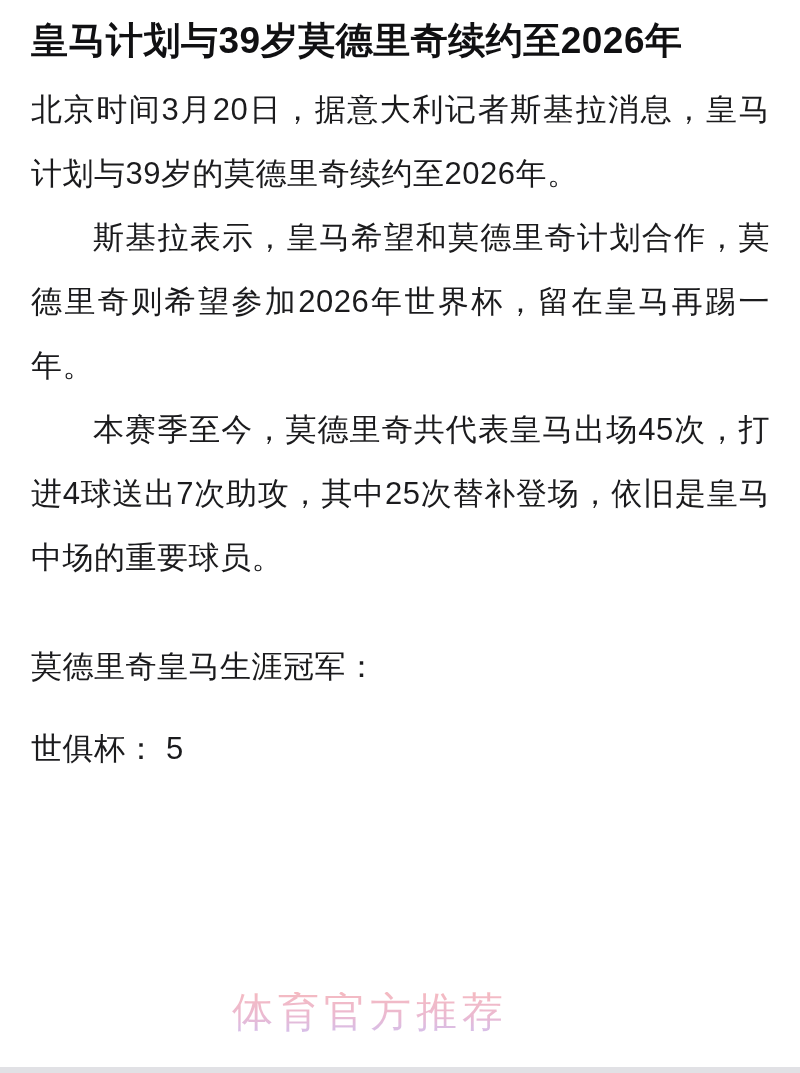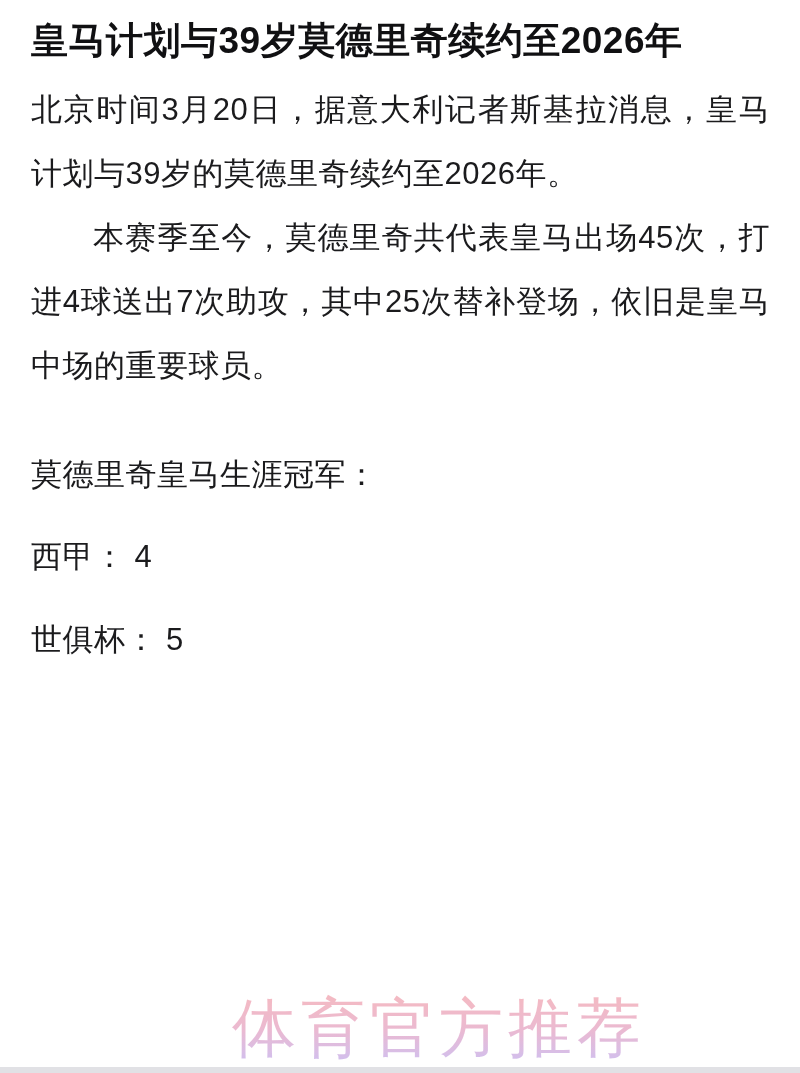--- a/index.html
+++ b/index.html
@@ -45,22 +45,22 @@
     line-height: 52px;
     letter-spacing: 0.5px;
     color: #1b1b1d;
   }
   .trophy-sep { margin-right: 9px; }
   .trophy-count { }
   .watermark {
     position: absolute;
     left: 232px;
     top: 992px;
-    font-family: Liberation Sans, sans-serif;
-    font-size: 64px;
+    font-family: Liberation Mono, monospace;
+    font-size: 41px;
     line-height: 1.15;
     letter-spacing: 5px;
     background: linear-gradient(180deg, #f3a9b2 0%, #e7a9c6 50%, #c2b1ef 100%);
     -webkit-background-clip: text;
     background-clip: text;
     color: transparent;
     -webkit-text-fill-color: transparent;
     opacity: 0.8;
     white-space: nowrap;
     pointer-events: none;
@@ -74,25 +74,25 @@
     background: #e1e1e5;
   }
 </style>
 </head>
 <body>
 
 <main class="content">
   <h1 class="page-title">皇马计划与39岁莫德里奇续约至2026年</h1>
 
   <p class="para">北京时间3月20日，据意大利记者斯基拉消息，皇马计划与39岁的莫德里奇续约至2026年。</p>
+  <p class="para indent">斯基拉表示，皇马希望和莫德里奇计划合作，莫德里奇则希望参加2026年世界杯，留在皇马再踢一年。</p>
   <p class="para indent">本赛季至今，莫德里奇共代表皇马出场45次，打进4球送出7次助攻，其中25次替补登场，依旧是皇马中场的重要球员。</p>
 
   <p class="trophy-heading">莫德里奇皇马生涯冠军：</p>
 
   <div class="trophy-list">
-    <p class="trophy-row"><span>西甲</span><span class="trophy-sep">：</span><span class="trophy-count">4</span></p>
     <p class="trophy-row"><span>世俱杯</span><span class="trophy-sep">：</span><span class="trophy-count">5</span></p>
 
   </div>
 </main>
 
 <div class="watermark">体育官方推荐</div>
 <div class="bottom-edge"></div>
 
 </body></html>

